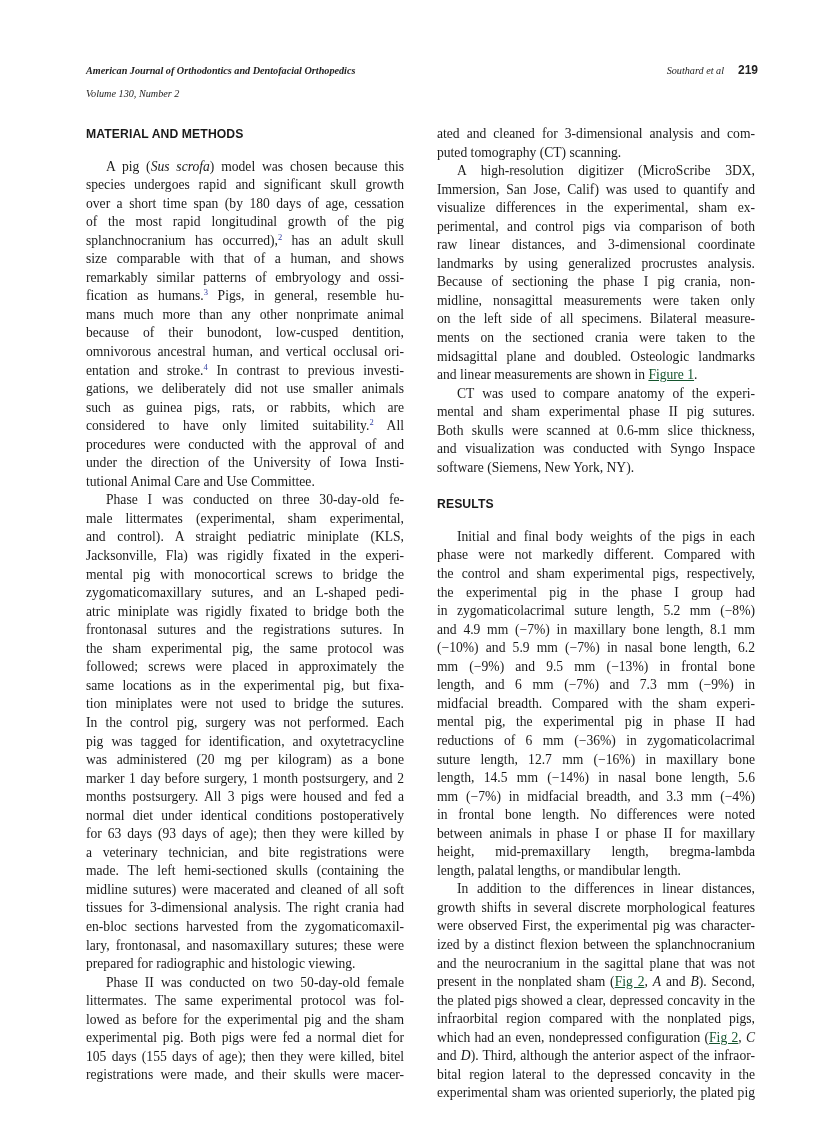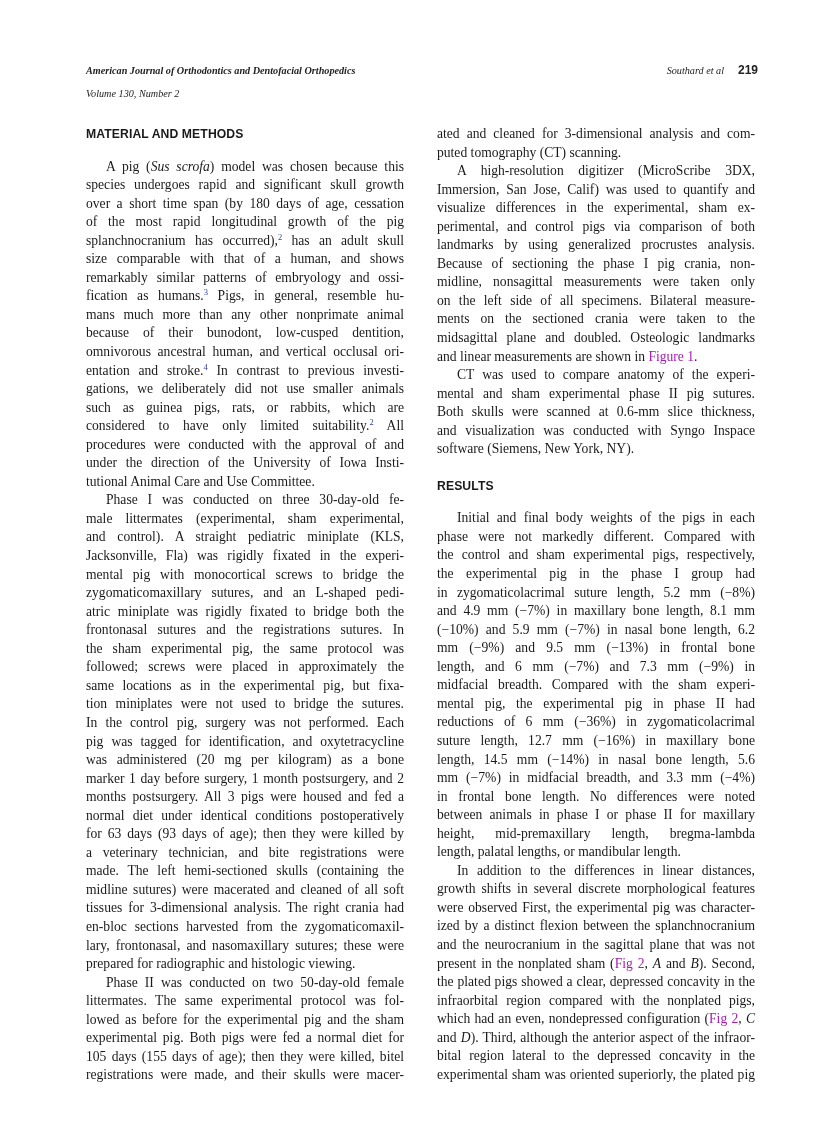--- a/index.html
+++ b/index.html
@@ -13,21 +13,21 @@
   .col.left { left: 86px; }
   .col.right { left: 437px; }
   .heading { font-family: "Liberation Sans", sans-serif; font-weight: bold; font-size: 12.2px; letter-spacing: 0.1px; height: 18.55px; }
   .heading-gap { height: 14px; }
   .gap-before-heading { height: 18px; }
   .line { display: block; text-align: justify; text-align-last: justify; white-space: nowrap; height: 18.55px; overflow: visible; }
   .line.last { text-align-last: left; }
   .line.indent { padding-left: 20px; }
   .line > span.j { display: block; width: 100%; text-align: justify; text-align-last: justify; white-space: normal; }
   .line.last > span.j { text-align-last: left; }
-  .link { color: #a21caf; }
+  .link { color: #14532d; text-decoration: underline; }
   sup { font-size: 8.5px; line-height: 0; vertical-align: 5px; color: #3340a0; }
   i { }
 </style>
 </head>
 <body>
 
 <div class="running-head">
   <span class="journal">American Journal of Orthodontics and Dentofacial Orthopedics</span>
   <span class="volume">Volume 130, Number 2</span>
   <span class="authors">Southard et al</span>
@@ -215,20 +215,23 @@
     <span class="line">
         <span class="j">Immersion, San Jose, Calif) was used to quantify and</span>
       </span>
     <span class="line">
         <span class="j">visualize differences in the experimental, sham ex-</span>
       </span>
     <span class="line">
         <span class="j">perimental, and control pigs via comparison of both</span>
       </span>
     <span class="line">
+        <span class="j">raw linear distances, and 3-dimensional coordinate</span>
+      </span>
+    <span class="line">
         <span class="j">landmarks by using generalized procrustes analysis.</span>
       </span>
     <span class="line">
         <span class="j">Because of sectioning the phase I pig crania, non-</span>
       </span>
     <span class="line">
         <span class="j">midline, nonsagittal measurements were taken only</span>
       </span>
     <span class="line">
         <span class="j">on the left side of all specimens. Bilateral measure-</span>

